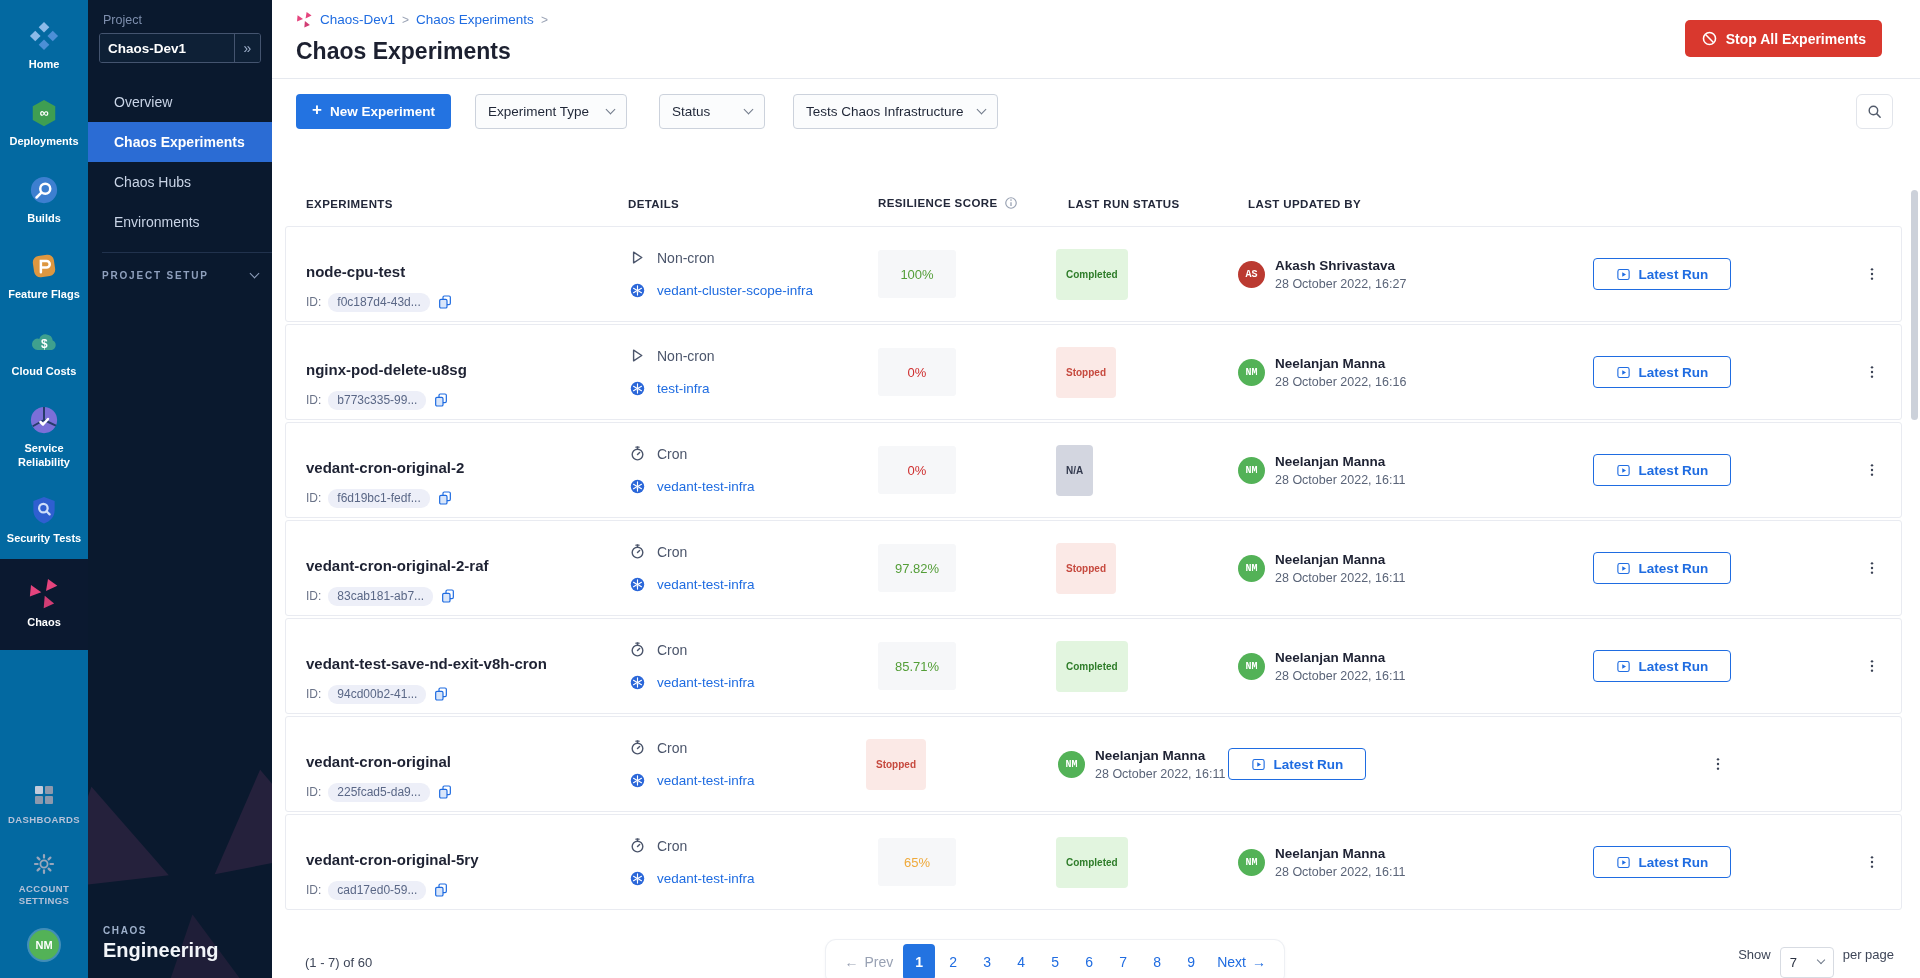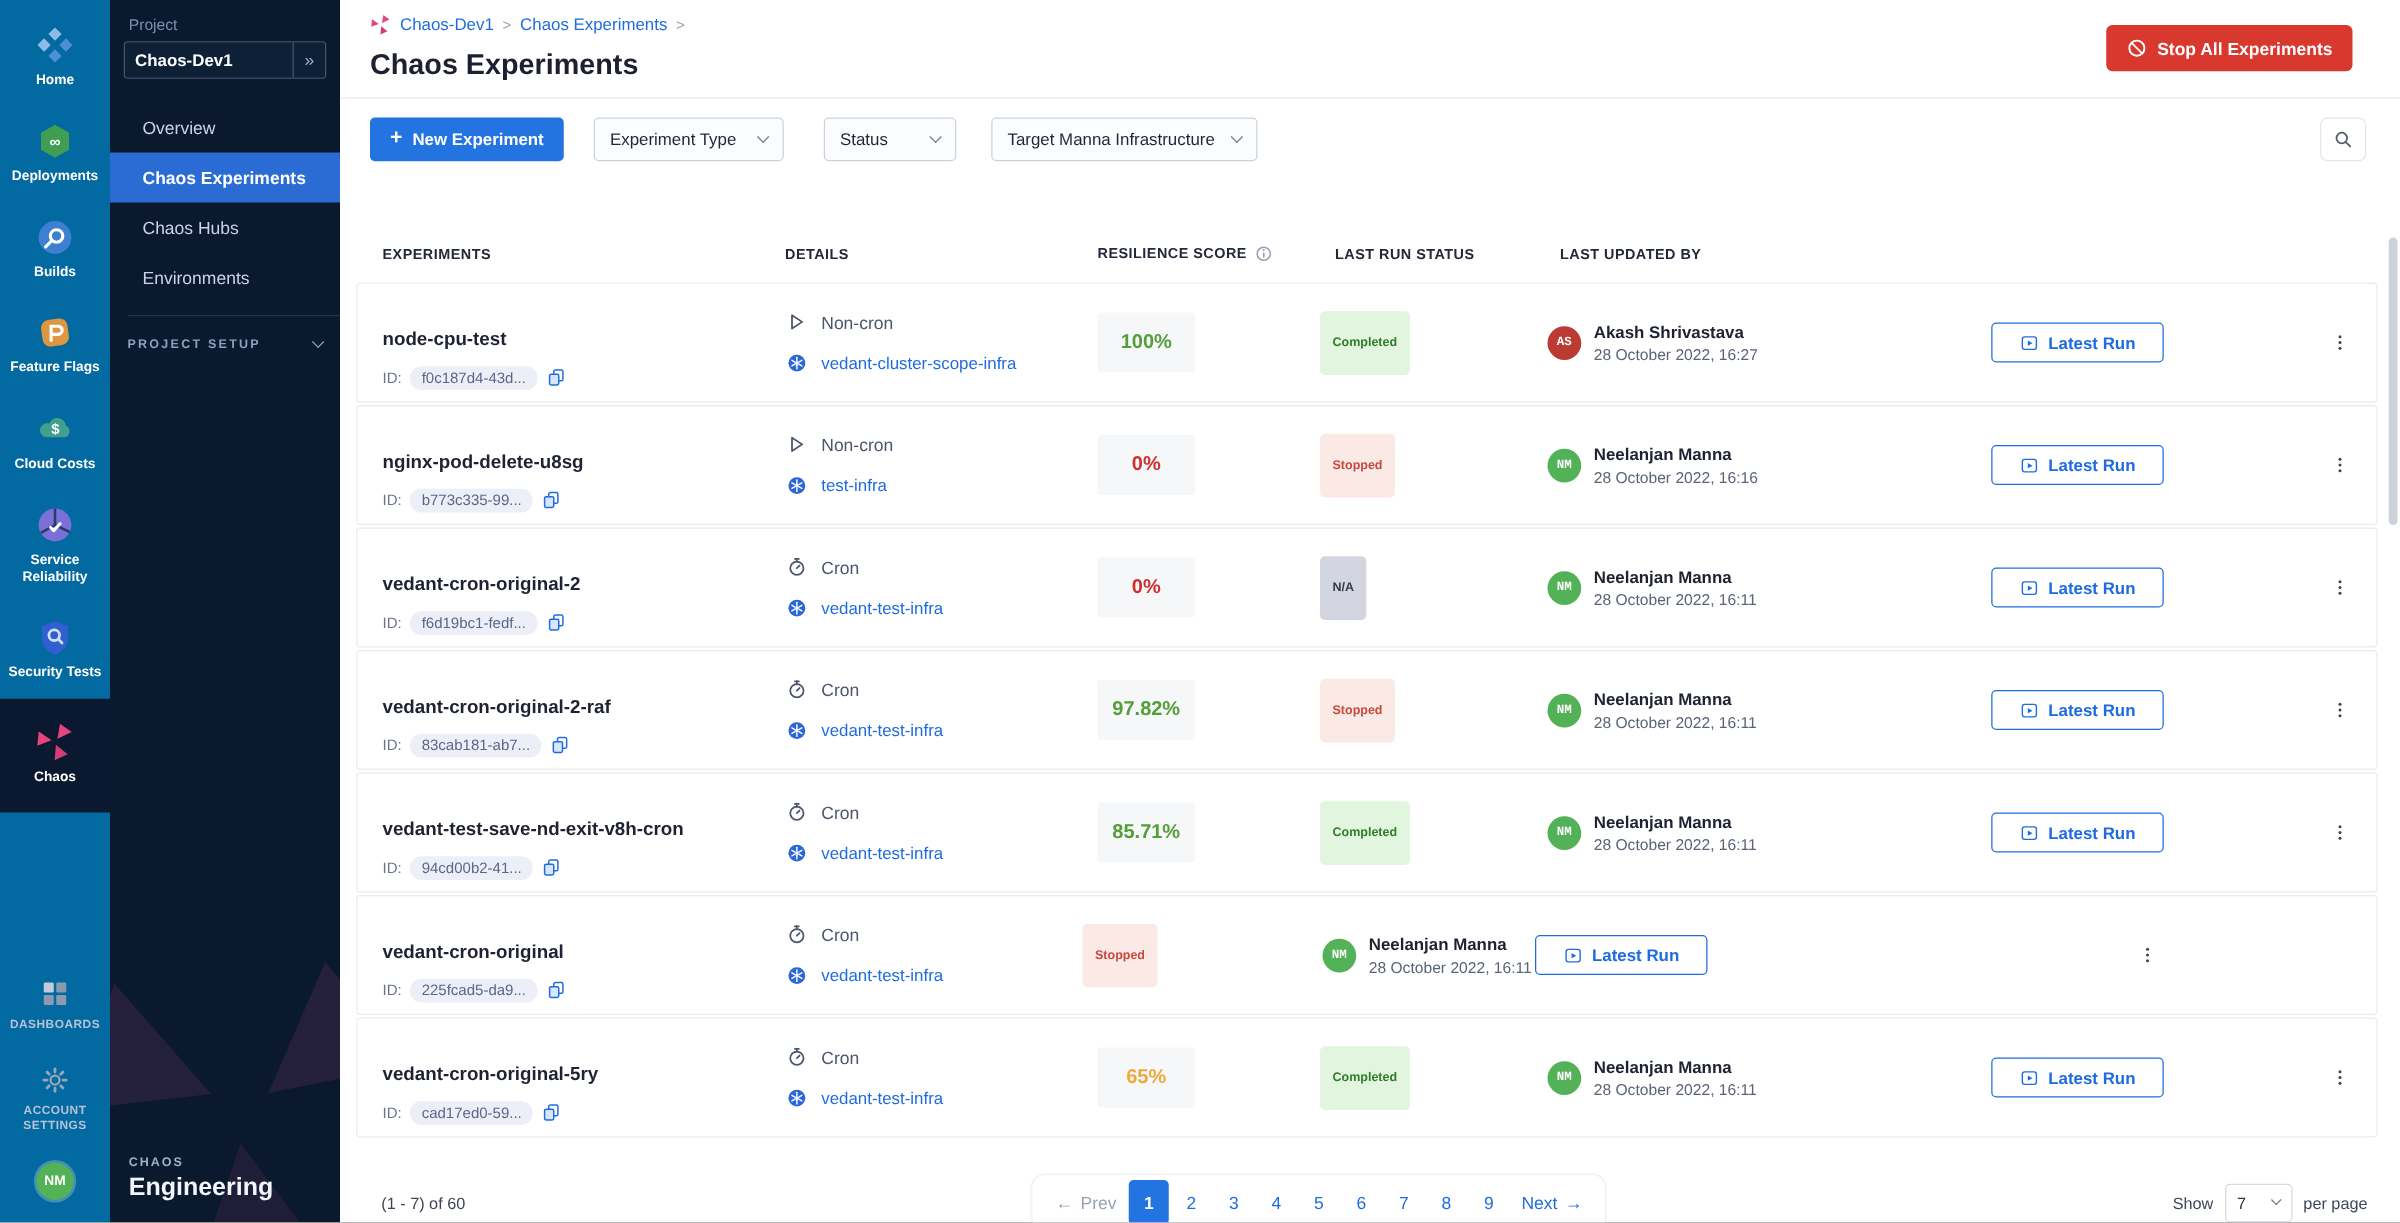--- a/index.html
+++ b/index.html
@@ -64,21 +64,21 @@
   .thead .th { font-size:11.5px; font-weight:bold; color:#23283a; letter-spacing:.4px; padding-left:21px; display:flex; align-items:center; gap:6px; }
   .row { background:#fff; border:1px solid #e9ebf1; border-radius:3px; height:96px; margin-bottom:2px; }
   .cell-exp { padding-left:20px; display:flex; flex-direction:column; gap:13px;margin-top:26px; }
   .exp-name { font-size:15px; font-weight:bold; color:#1e2233; }
   .idline { display:flex; align-items:center; gap:7px; font-size:12px; color:#6a7388; }
   .idpill { background:#edeff8; border-radius:9px; padding:2.5px 9px; color:#5a6786; font-size:12px; }
   .cell-details { padding-left:21px; display:flex; flex-direction:column; gap:16px; }
   .dline { display:flex; align-items:center; gap:11px; font-size:14px; color:#4b556b; }
   .dline a { font-size:13.5px; color:#1f6ce1; text-decoration:none; cursor:pointer; }
   .cell-score { padding-left:20px; }
-  .score-box { width:78px; height:48px; background:#f6f7f9; border-radius:3px; display:flex; align-items:center; justify-content:center; font-size:16px; font-weight:bold; }
+  .score-box { width:78px; height:48px; background:#f6f7f9; border-radius:3px; display:flex; align-items:center; justify-content:center; font-size:13px; font-weight:normal; }
   .score-box.good { color:#549e38; } .score-box.bad { color:#cf2f2f; } .score-box.warn { color:#efa93a; }
   .cell-status { padding-left:8px; }
   .badge { display:inline-block; font-size:10px; font-weight:bold; border-radius:4px; padding:20px 10px; }
   .badge.completed { background:#e2f5df; color:#2f7d2a; }
   .badge.stopped { background:#fbe9e6; color:#c6493e; }
   .badge.na { background:#d3d6e0; color:#333a4e; }
   .cell-user { display:flex; align-items:center; gap:10px; padding-left:10px; }
   .uavatar { width:27px; height:27px; border-radius:50%; color:#fff; font-size:10px; font-weight:bold; display:flex; align-items:center; justify-content:center; flex:none;font-family:Liberation Mono, monospace; }
   .uavatar.red { background:#bb3a31; } .uavatar.green { background:#53b257; }
   .uname { font-size:13.5px; font-weight:bold; color:#1e2233; }
@@ -87,21 +87,21 @@
   .cell-kebab { display:flex; justify-content:center; cursor:pointer; }
 
   
   .pagination { position:absolute; bottom:-12px; left:13px; right:18px; height:56px; display:flex; align-items:center; }
   .pg-summary { font-size:13px; color:#3e4658; padding-left:20px; }
   .pager { margin:0 auto; background:#fff; border-radius:10px; box-shadow:0 0 0 1px #eef0f4, 0 1px 4px rgba(20,30,60,.06); display:flex; align-items:center; padding:4px 10px; gap:2px; }
   .pg-btn { min-width:32px; height:36px; border:none; background:transparent; font-size:14px; color:#1f6ce1; display:flex; align-items:center; justify-content:center; gap:6px; padding:0 8px; cursor:pointer; font-family:inherit; }
   .pg-btn.page.active { background:#2373e1; color:#fff; border-radius:4px; font-weight:bold; }
   .pg-btn.nav { color:#1f6ce1; }
   .pg-btn.nav.disabled { color:#98a1b3; }
-  .pg-right { display:flex; align-items:center; gap:9px; font-size:13px; color:#3e4658; padding-right:8px; }
+  .pg-right { display:flex; align-items:flex-start; gap:9px; font-size:13px; color:#3e4658; padding-right:8px; }
   .per-page-select { width:54px; height:31px; border:1px solid #d7dbe2; border-radius:4px; background:#fff; display:flex; align-items:center; justify-content:space-between; padding:0 9px; font-size:13px; color:#2b3242; cursor:pointer; }
 
   .scrollbar { position:absolute; right:2px; top:190px; width:7px; height:230px; background:#ccd1da; border-radius:4px; z-index:9; cursor:grab; }
 
   svg { display:block; }
 </style>
 </head>
 <body>
 
 <div class="screen">
@@ -272,21 +272,21 @@
       </button>
       <div class="dd dd1">
         <span>Experiment Type</span>
           <i class="chev gray"></i>
       </div>
       <div class="dd dd2">
         <span>Status</span>
           <i class="chev gray"></i>
       </div>
       <div class="dd dd3">
-        <span>Target Manna Infrastructure</span>
+        <span>Tests Chaos Infrastructure</span>
           <i class="chev gray"></i>
       </div>
       <div class="toolbar-right">
         <div class="search-btn">
           <svg width="17" height="17" viewBox="0 0 24 24">
               <circle cx="10.5" cy="10.5" r="6" fill="none" stroke="#525b6b" stroke-width="2"></circle>
               <line x1="15" y1="15" x2="20" y2="20" stroke="#525b6b" stroke-width="2" stroke-linecap="round"></line>
             </svg>
         </div>
       </div>

